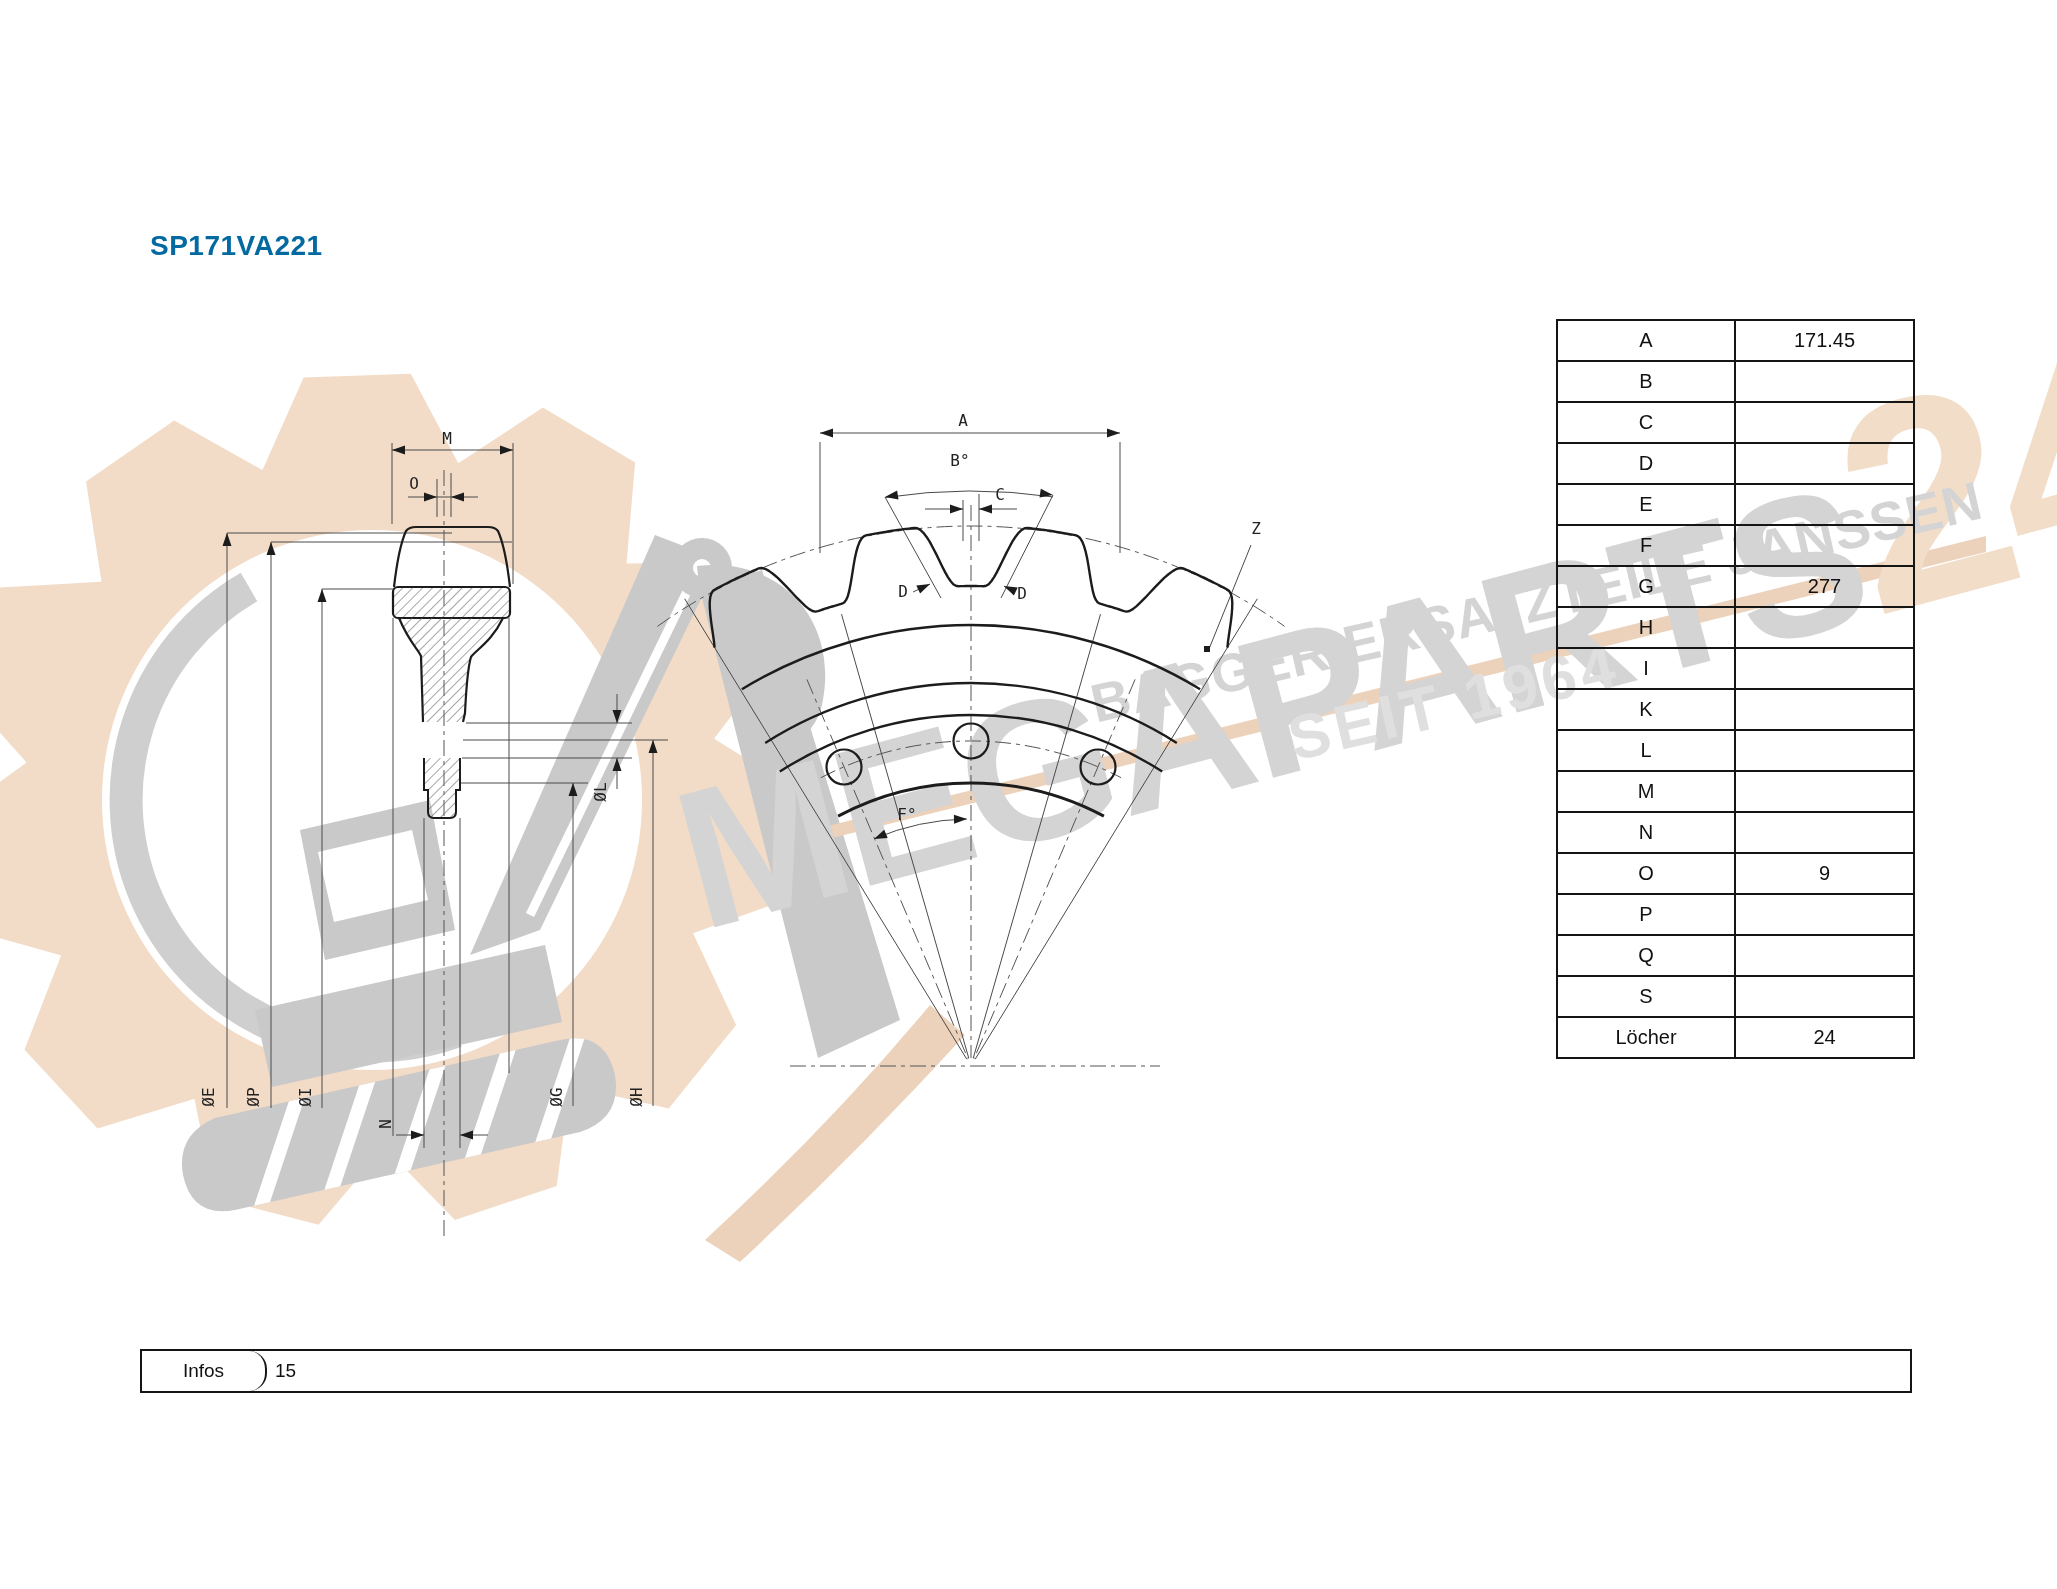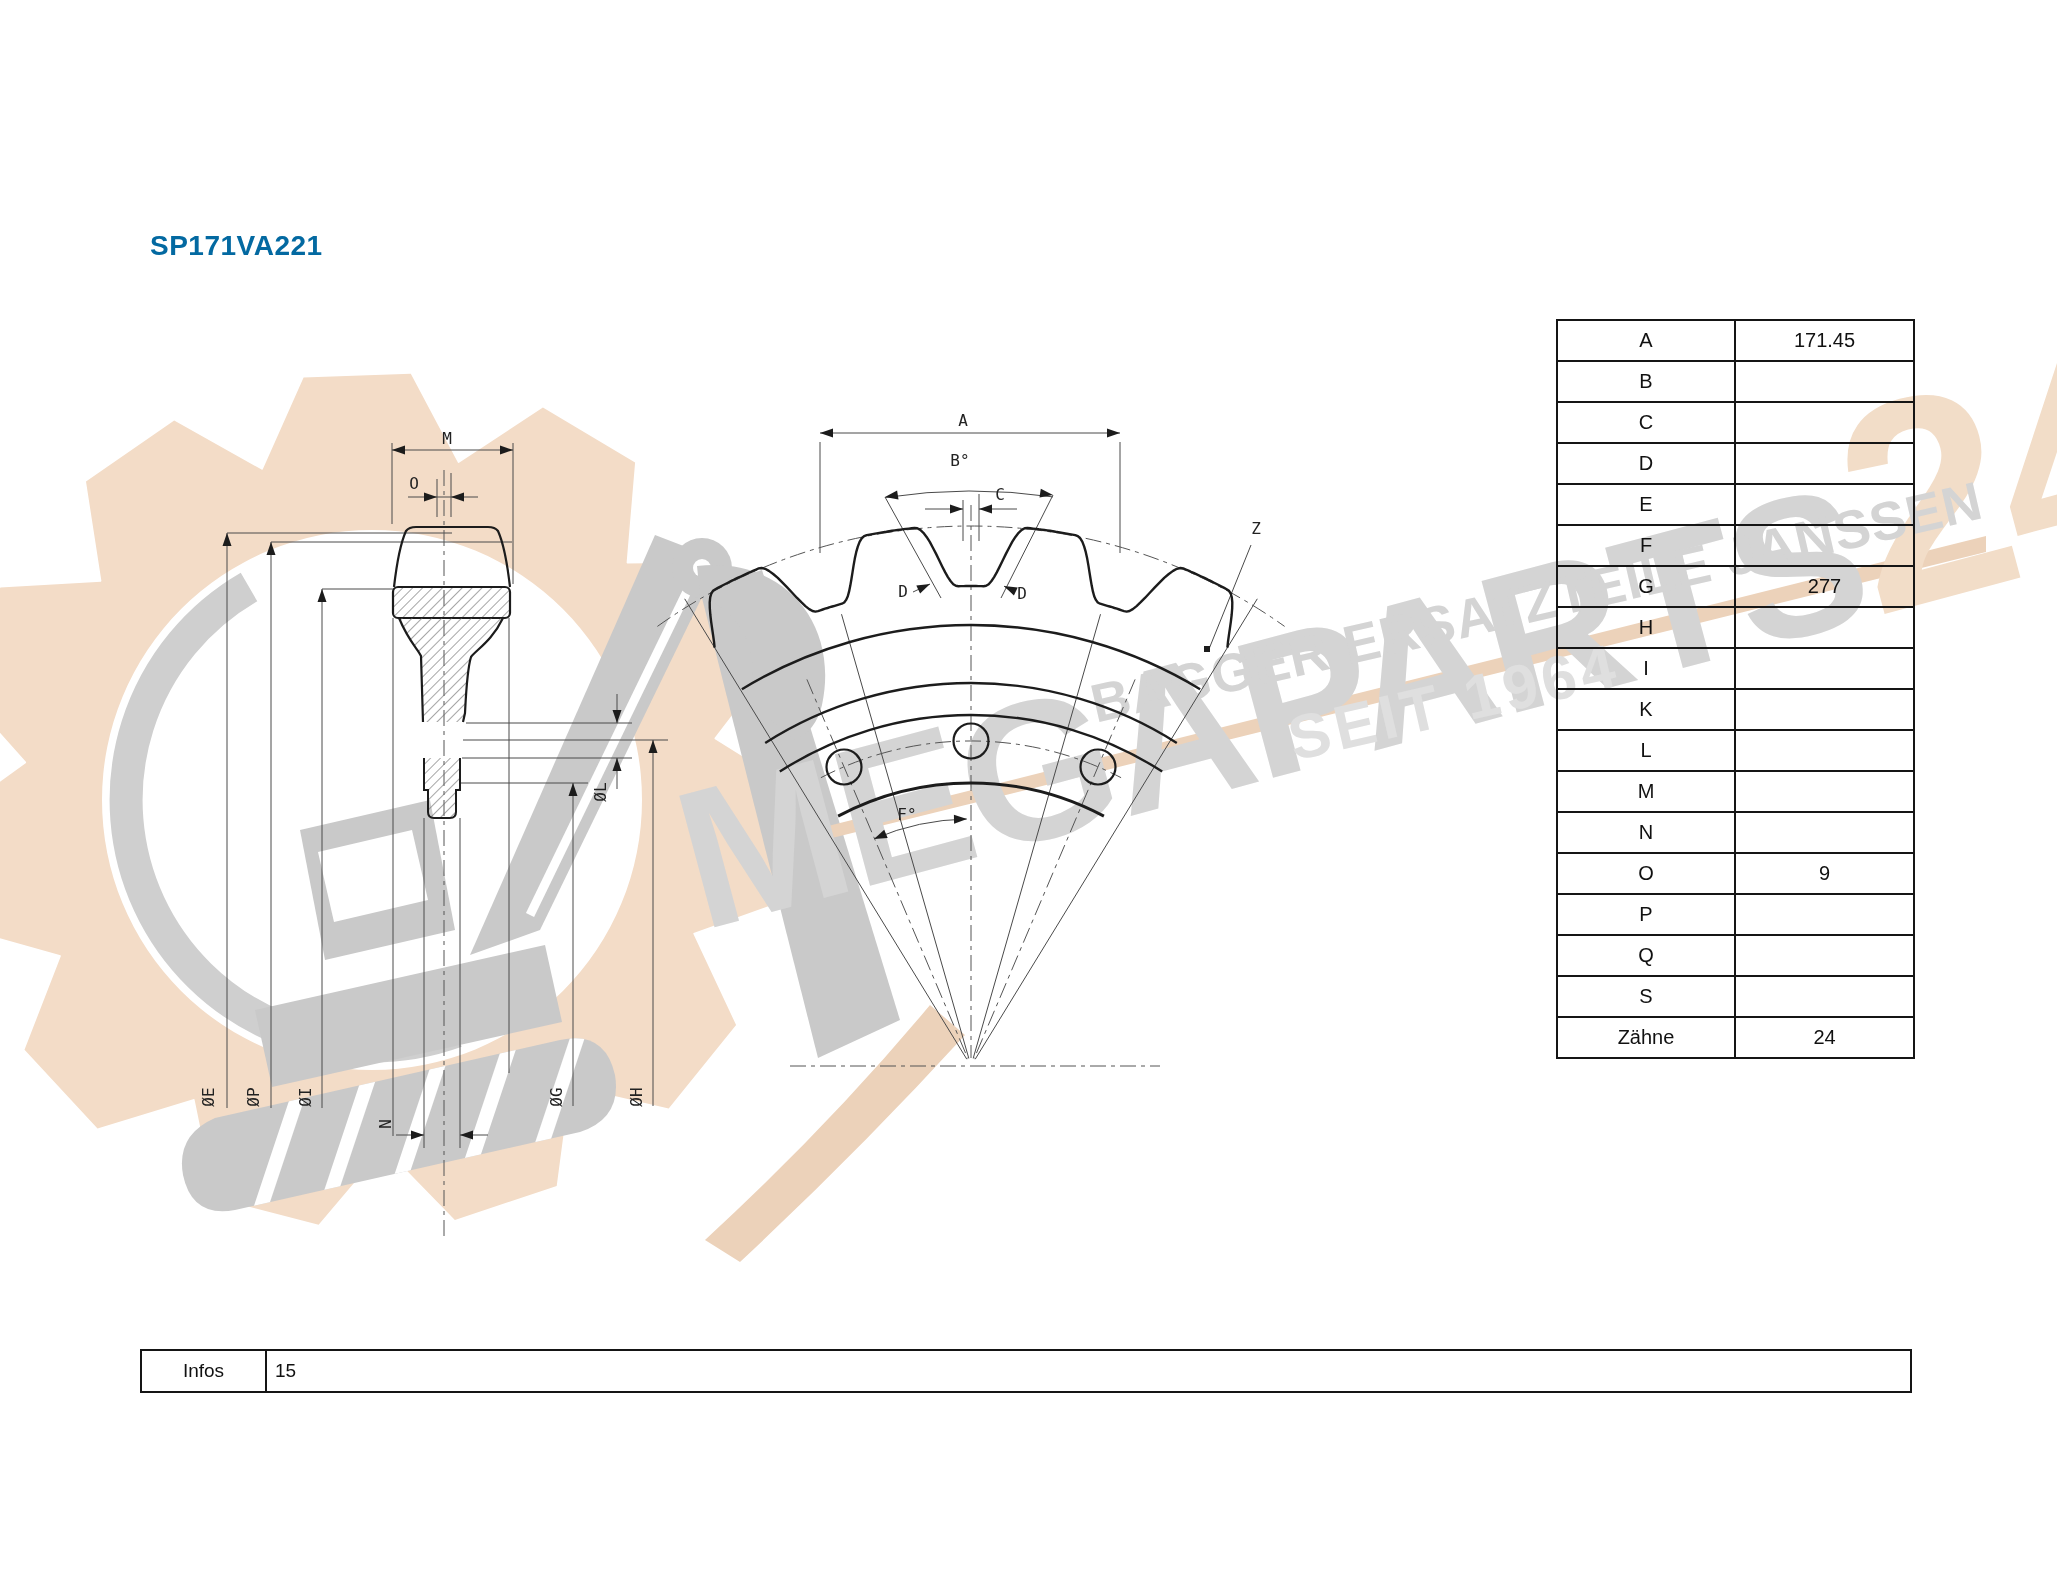--- a/index.html
+++ b/index.html
@@ -21,21 +21,21 @@
   #dim-table{position:absolute;left:1556px;top:319px;z-index:3;border-collapse:collapse;
              background:transparent;}
   #dim-table td{border:2px solid #151515;height:39px;padding:0;font-size:20px;color:#111;
                 text-align:center;vertical-align:middle;background:transparent;}
   #dim-table td.lbl{width:176px;}
   #dim-table td.val{width:177px;margin-left:32px;}
   
   #info-bar{position:absolute;left:140px;top:1349px;z-index:3;width:1768px;height:40px;
             border:2px solid #151515;display:flex;align-items:stretch;background:transparent;}
   #info-label{width:123px;border-right:2px solid #151515;display:flex;align-items:center;
-              justify-content:center;font-size:19px;color:#111;}
+              justify-content:center;font-size:19px;color:#111;border-radius:18px;}
   #info-value{flex:1;display:flex;align-items:center;padding-left:8px;font-size:19px;color:#111;}
 </style>
 </head>
 <body>
 
 <div id="page">
 
   <div id="wm">
     <svg width="2057" height="1589">
       <defs>
@@ -274,21 +274,21 @@
         </tr>
         <tr>
           <td class="lbl">Q</td>
           <td class="val"></td>
         </tr>
         <tr>
           <td class="lbl">S</td>
           <td class="val"></td>
         </tr>
         <tr>
-          <td class="lbl">Zähne</td>
+          <td class="lbl">Löcher</td>
           <td class="val">24</td>
         </tr>
       </tbody>
   </table>
 
   <div id="info-bar">
     <div id="info-label">Infos</div>
     <div id="info-value">15</div>
   </div>
 

